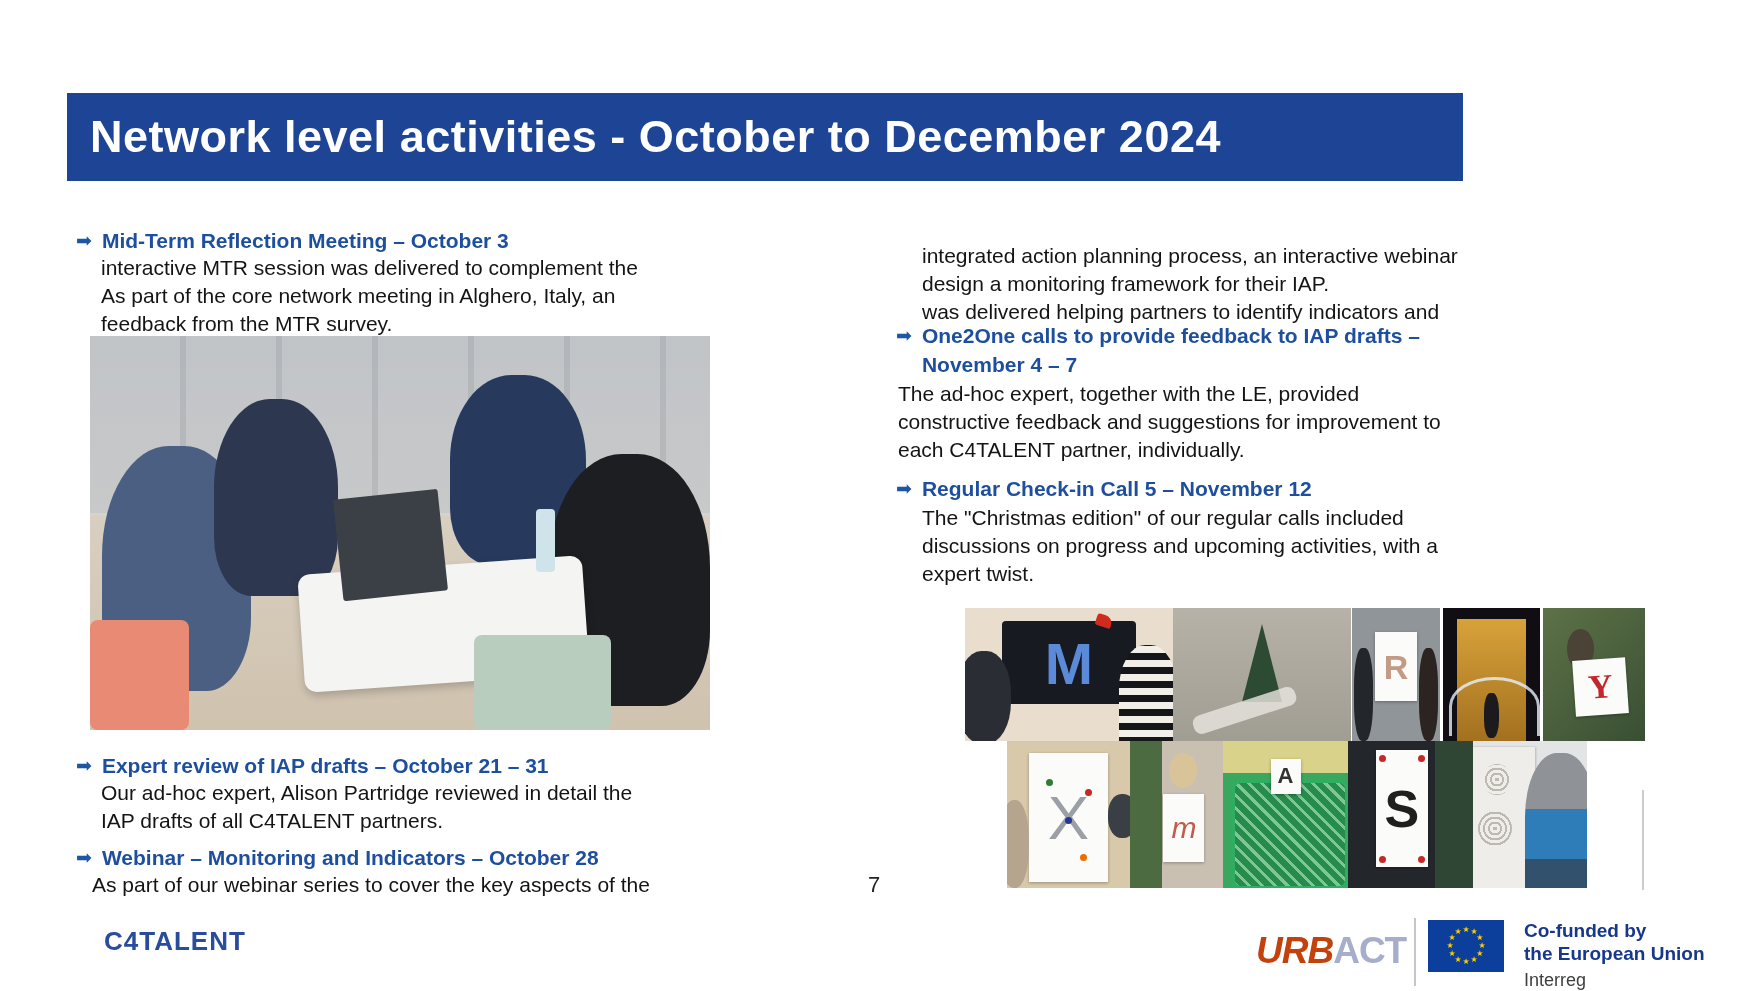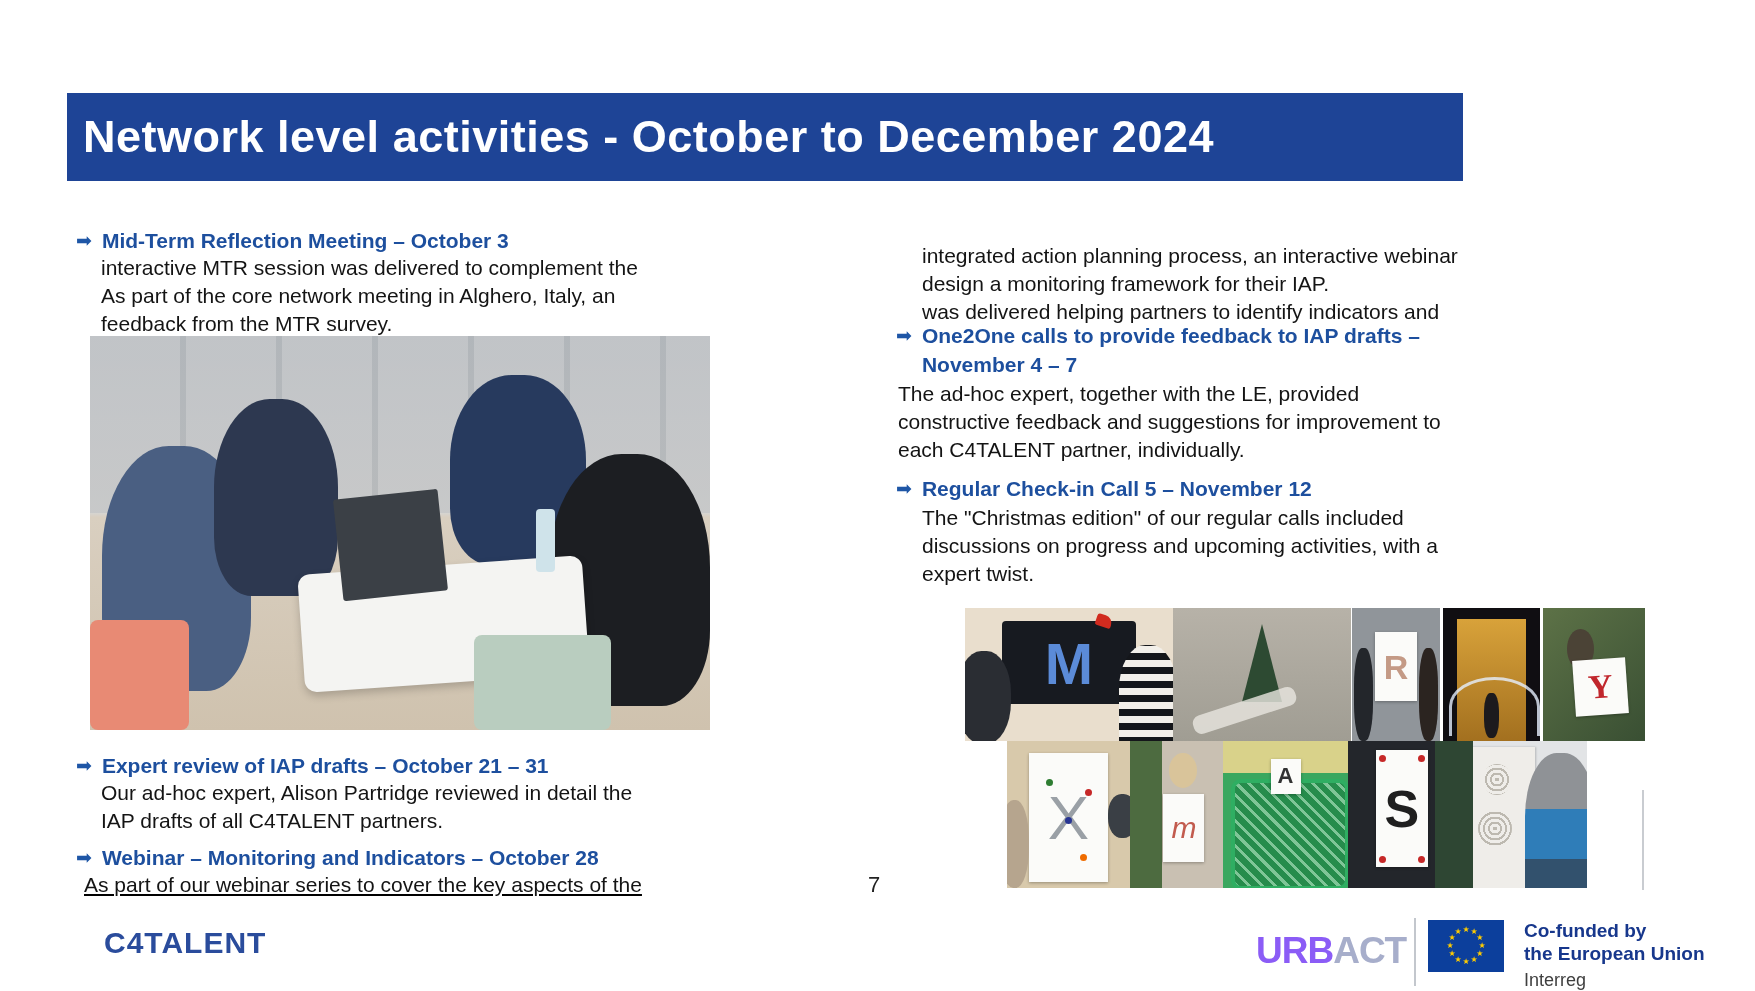--- a/index.html
+++ b/index.html
@@ -2,21 +2,21 @@
 <html><head>
 <meta charset="utf-8">
 <style>
   html,body{margin:0;padding:0;background:#ffffff;}
   .slide{position:relative;width:1755px;height:991px;background:#ffffff;overflow:hidden;
          font-family:"Liberation Sans", sans-serif;}
 
   
   .titlebar{position:absolute;left:67px;top:93px;width:1396px;height:88px;background:#1e4496;}
   .titlebar .t{color:#ffffff;font-size:45px;font-weight:700;line-height:88px;padding-left:16px;
-               letter-spacing:.5px;white-space:nowrap;}
+               letter-spacing:.5px;white-space:nowrap;margin-left:7px;}
 
   
   .bullet{position:absolute;display:flex;gap:10px;align-items:flex-start;}
   .arrow{color:#1e56a6;font-size:19px;line-height:28px;font-family:"DejaVu Sans",sans-serif;}
   .hline{font-size:21px;font-weight:700;color:#1d4f9e;line-height:29px;white-space:nowrap;}
   .body{position:absolute;}
   .line{height:28px;line-height:28px;font-size:21px;color:#141414;white-space:nowrap;}
   .pagenum{position:absolute;left:868px;top:871px;font-size:22px;color:#222;line-height:28px;}
 
   
@@ -38,24 +38,24 @@
   .photo .bottle{position:absolute;left:72%;top:44%;width:3%;height:16%;background:#cfe3ea;border-radius:4px;}
 
   
   .cell{position:absolute;overflow:hidden;}
   .cletter{position:absolute;left:0;right:0;top:50%;transform:translateY(-50%);
            text-align:center;font-weight:700;}
   .sign{position:absolute;background:#fbfbf9;box-shadow:0 1px 3px rgba(0,0,0,.3);}
   .edgeline{position:absolute;background:#c9ccd1;}
 
   
-  .c4talent{position:absolute;left:104px;top:926px;font-size:30px;font-weight:700;color:#2a4c9c;
+  .c4talent{position:absolute;left:104px;top:926px;font-size:26px;font-weight:700;color:#2a4c9c;
             letter-spacing:1px;white-space:nowrap;}
   .urbact{position:absolute;left:1256px;top:930px;font-size:37px;font-weight:800;letter-spacing:-1px;white-space:nowrap;}
-  .urb{color:#8b5cf6;}
+  .urb{color:#c2410c;font-style:italic;}
   .act{color:#a7aecb;}
   .fdiv{position:absolute;left:1414px;top:918px;width:2px;height:68px;background:#c3c7cd;}
   .euflag{position:absolute;left:1428px;top:920px;width:76px;height:52px;background:#0c3f9c;}
   .eu-star{position:absolute;left:50%;top:50%;color:#ffcc00;font-size:8px;line-height:8px;}
   .cofund{position:absolute;left:1524px;top:919px;}
   .cofund .b{font-size:19px;font-weight:700;color:#17378c;line-height:23px;white-space:nowrap;}
   .cofund .interreg{font-size:18px;color:#3f3f3f;line-height:22px;margin-top:4px;white-space:nowrap;}
 
   .dot{position:absolute;width:7px;height:7px;border-radius:50%;}
 </style>
@@ -97,21 +97,21 @@
   </div>
   <div class="body" style="left:101px;top:779px;">
     <div class="line">Our ad-hoc expert, Alison Partridge reviewed in detail the</div>
     <div class="line">IAP drafts of all C4TALENT partners.</div>
   </div>
 
   <div class="bullet" style="left:76px;top:843px;">
     <span class="arrow">➡</span>
     <span class="hline">Webinar – Monitoring and Indicators – October 28</span>
   </div>
-  <div class="body" style="left:84px;top:871px;text-decoration:underline;">
+  <div class="body" style="left:92px;top:871px;">
     <div class="line">As part of our webinar series to cover the key aspects of the</div>
   </div>
 
   <div class="pagenum">7</div>
 
   <div class="body" style="left:922px;top:242px;">
     <div class="line">integrated action planning process, an interactive webinar</div>
     <div class="line">design a monitoring framework for their IAP.</div>
     <div class="line">was delivered helping partners to identify indicators and</div>
   </div>

